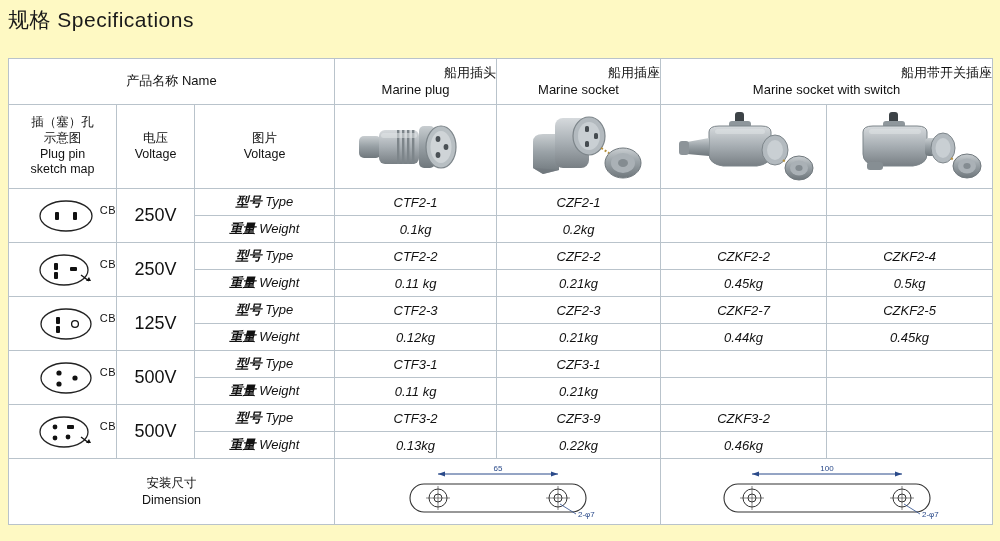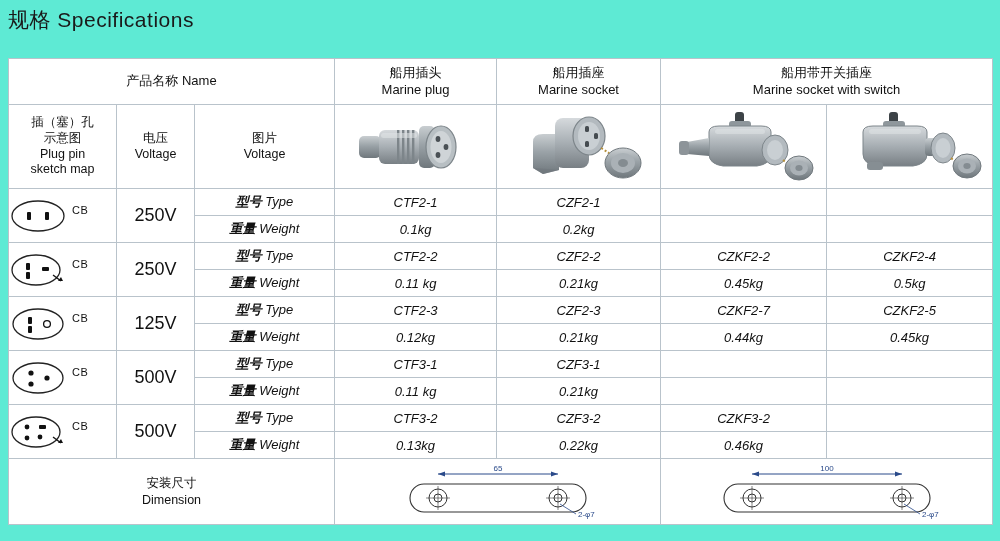--- a/index.html
+++ b/index.html
@@ -8,21 +8,21 @@
     width: 1000px; height: 541px;
     background: #ffffff;
     font-family: "Liberation Sans", sans-serif;
     color: #111;
     overflow: hidden;
   }
   #page {
     position: relative;
     width: 1000px;
     height: 541px;
-    background: #5eead4;
+    background: #fef9c3;
   }
   #title {
     position: absolute;
     left: 8px; top: 6px;
     font-size: 21px;
     font-weight: 400;
     letter-spacing: .5px;
     color: #1a1a1a;
   }
   table.spec {
@@ -41,21 +41,21 @@
     vertical-align: middle;
     background: #fff;
   }
   .hdr {
     background: #eef2f5;
     font-size: 13px;
     line-height: 1.25;
     height: 46px;
     font-weight: 400;
   }
-  .hdr .cn { display:block; }
+  .hdr .cn { display:block;text-align:right; }
   .hdr .en { display:block; }
   .subhdr {
     background: #eef2f5;
     font-size: 12.5px;
     line-height: 1.25;
     height: 84px;
     margin-top: 47px;
   }
   .photocell {
     height: 84px;
@@ -82,21 +82,21 @@
     line-height: 1.3;
   }
   .dim-cell {
     height: 66px;
     margin-left: 25px;
   }
   
   .pinwrap {
     display: flex;
     align-items: center;
-    justify-content: flex-start;
+    justify-content: flex-end;
     gap: 5px;
     height: 100%;
   }
   .pinwrap .cb {
     font-size: 11px;
     letter-spacing: .5px;
     padding-bottom: 12px;
   }
   
   .photo {
@@ -410,21 +410,21 @@
           </svg>
           <span class="cb">CB</span>
         </div>
       </td>
       <td class="volt-cell" rowspan="2">500V</td>
       <td class="val">
         <b>型号</b>
         <span>Type</span>
       </td>
       <td class="val">CTF3-2</td>
-      <td class="val">CZF3-2</td>
+      <td class="val">CZF3-9</td>
       <td class="val">CZKF3-2</td>
       <td class="val"></td>
     </tr>
     <tr>
       <td class="val">
         <b>重量</b>
         <span>Weight</span>
       </td>
       <td class="val">0.13kg</td>
       <td class="val">0.22kg</td>

